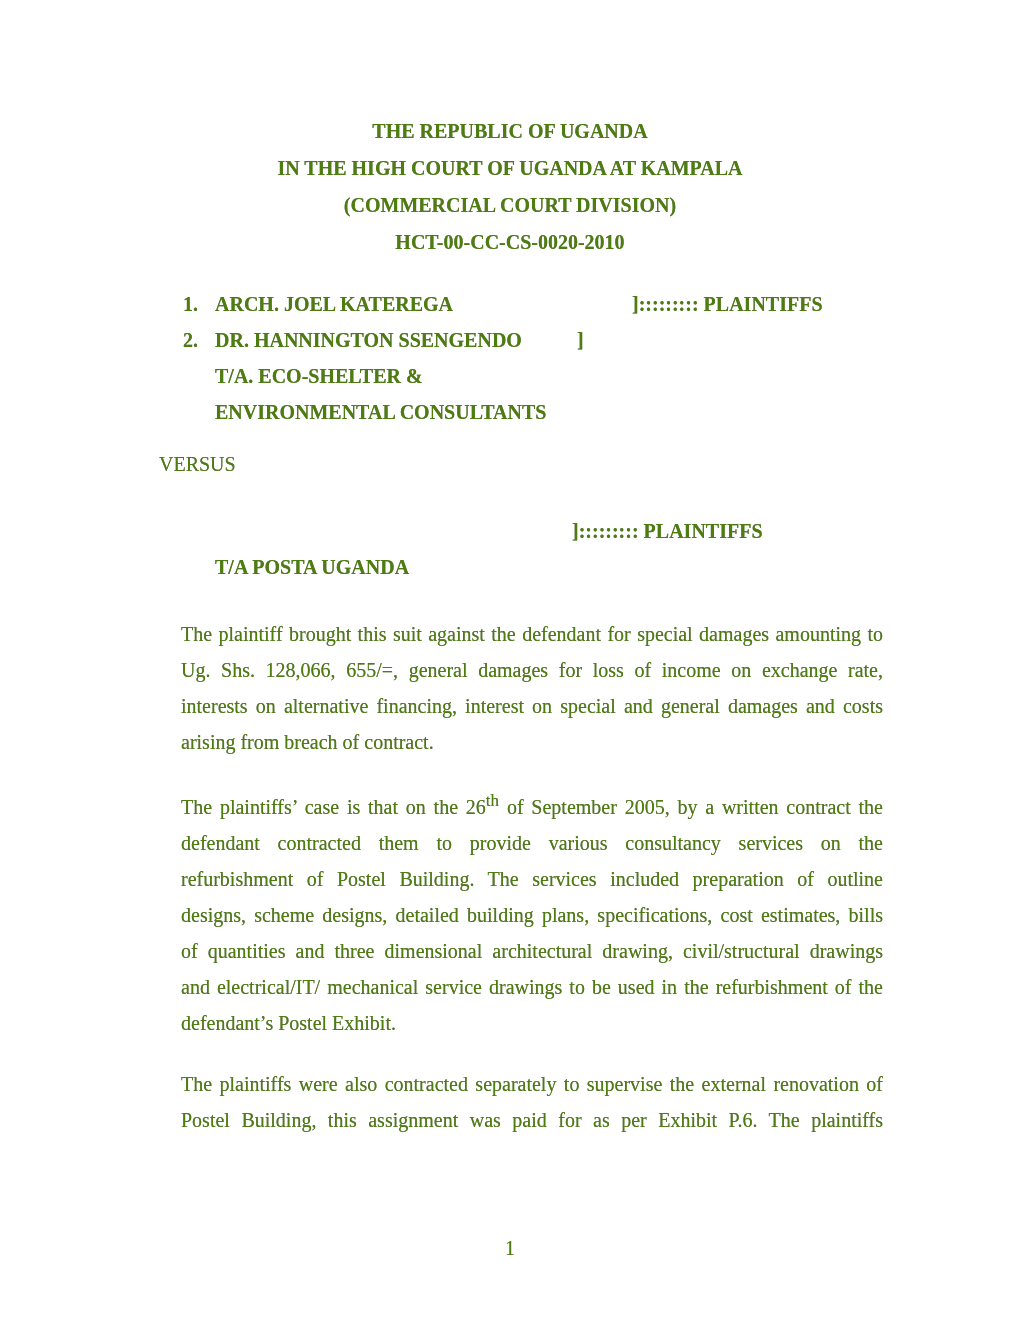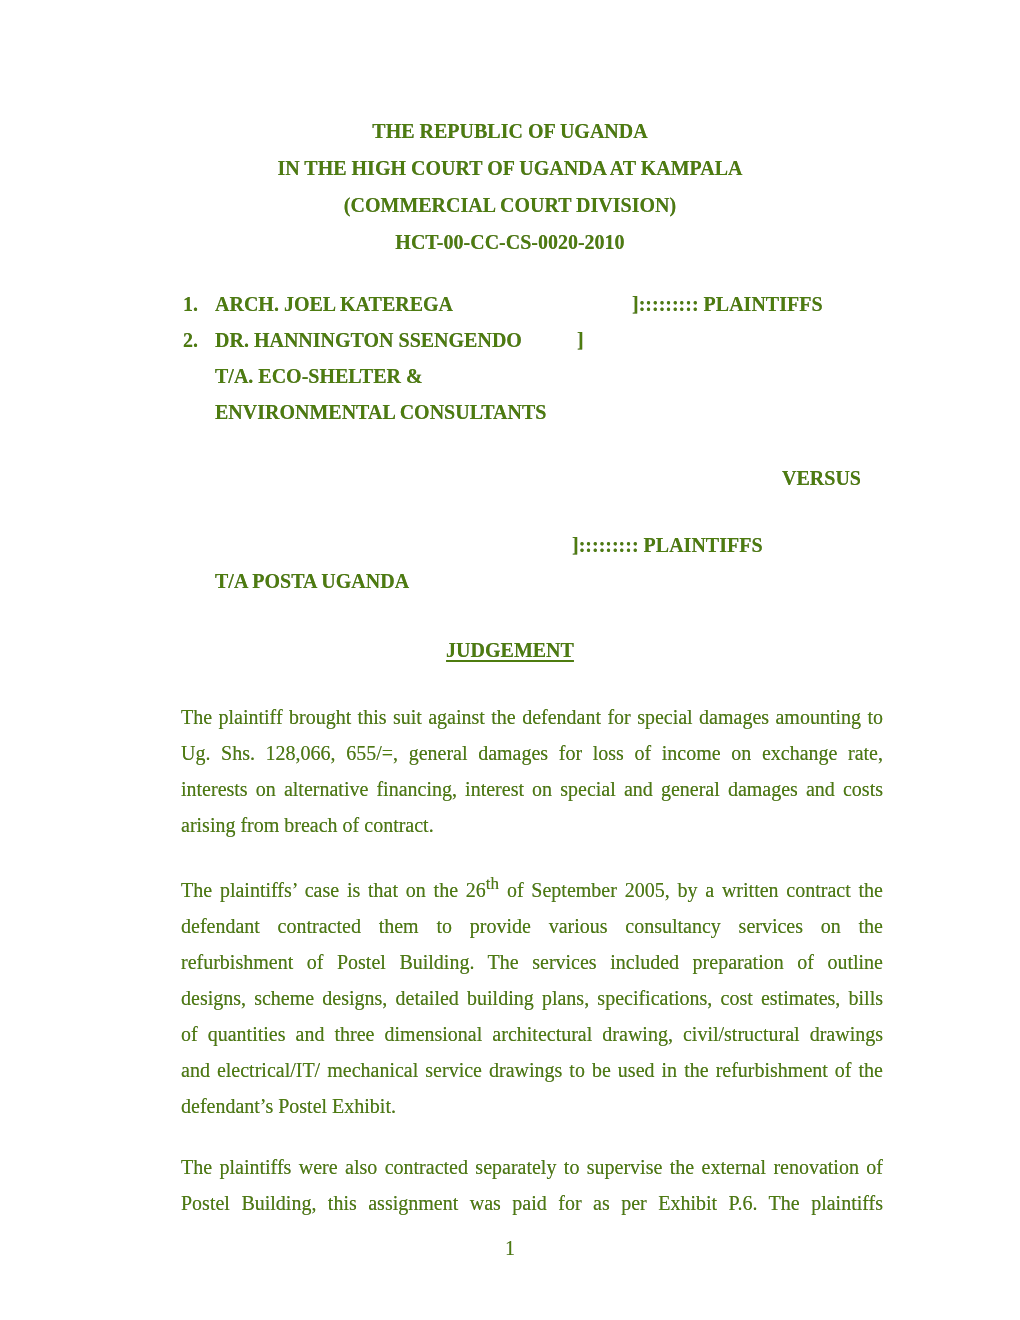--- a/index.html
+++ b/index.html
@@ -39,25 +39,25 @@
     line-height: 36px;
     font-weight: bold;
     white-space: nowrap;
   }
   .party-row .num     { position: absolute; left: 2px; }
   .party-row .pname   { position: absolute; left: 34px; }
   .party-row .brk1    { position: absolute; left: 451px; }
   .party-row .brk2    { position: absolute; left: 396px; }
   .party-row .brk3    { position: absolute; left: 391px; }
   .versus-heading {
-    margin-top: 30px;
+    margin-top: 16px;
     width: 702px;
     margin-left: -22px;
-    text-align: right;
-    font-weight: bold;
+    text-align: left;
+    font-weight: normal;
     line-height: 36px;
   }
   .defendant-block { margin-top: 31px; }
   .judgement-heading {
     margin-top: 33px;
     width: 702px;
     margin-left: -22px;
     text-align: center;
     font-weight: bold;
     line-height: 36px;
@@ -129,23 +129,20 @@
 
     <div class="defendant-block">
       <div class="party-row">
         <span class="brk3">]::::::::: PLAINTIFFS</span>
       </div>
       <div class="party-row">
         <span class="pname">T/A POSTA UGANDA</span>
       </div>
     </div>
 
-    <div class="judgement-heading">
-      <span>JUDGEMENT</span>
-    </div>
 
     <div class="para para-1">
       <div class="jline">The plaintiff brought this suit against the defendant for special damages amounting to</div>
       <div class="jline">Ug. Shs. 128,066, 655/=, general damages for loss of income on exchange rate,</div>
       <div class="jline">interests on alternative financing, interest on special and general damages and costs</div>
       <div class="lline">arising from breach of contract.</div>
     </div>
 
     <div class="para para-2">
       <div class="jline"><span>The plaintiffs’ case is that on the 26</span><sup class="ord">th</sup><span> of September 2005, by a written contract the</span></div>

